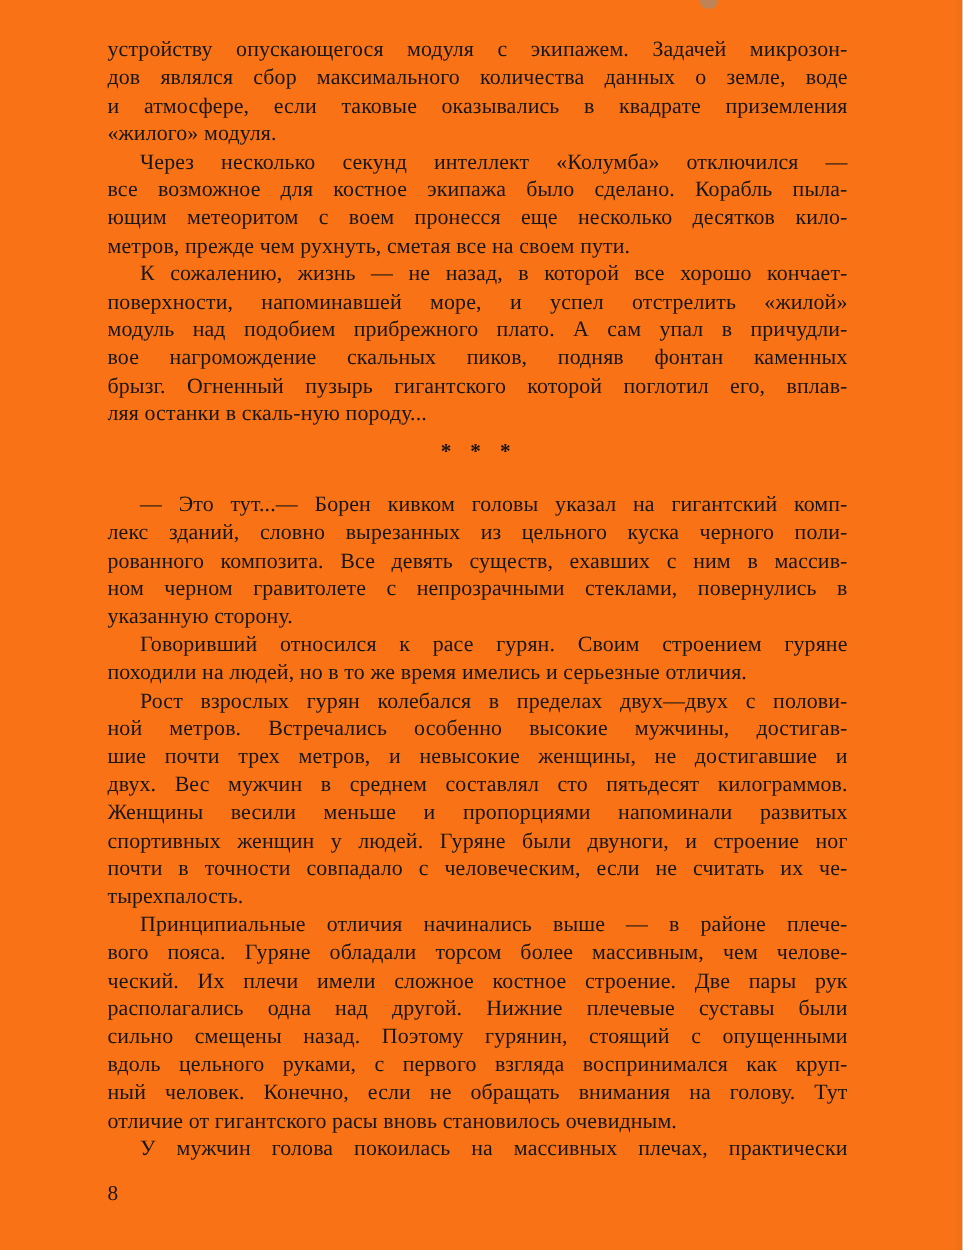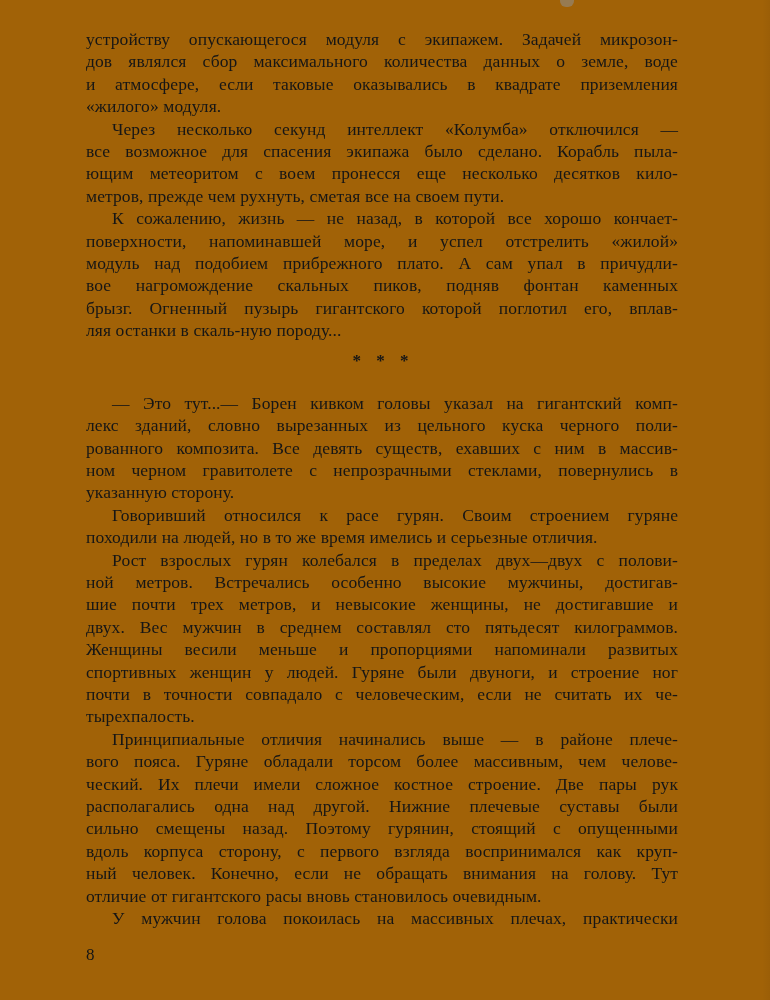--- a/index.html
+++ b/index.html
@@ -4,21 +4,21 @@
 <style>
   html, body {
     margin: 0;
     padding: 0;
     background: #ffffff;
   }
   .page {
     position: relative;
     width: 770px;
     height: 1000px;
-    background: #a16207;
+    background: #f97316;
     overflow: hidden;
     font-family: "Liberation Serif", "DejaVu Serif", serif;
     color: #161616;
   }
   
   .edge-shade {
     position: absolute;
     top: 0; right: 0;
     width: 8px; height: 100%;
     background: linear-gradient(to right, rgba(0,0,0,0), rgba(0,0,0,0.04));
@@ -77,21 +77,21 @@
   <div class="artifact"></div>
   <div class="text-column">
       <div class="paragraph">
         <div class="line">устройству опускающегося модуля с экипажем. Задачей микрозон-</div>
         <div class="line">дов являлся сбор максимального количества данных о земле, воде</div>
         <div class="line">и атмосфере, если таковые оказывались в квадрате приземления</div>
         <div class="line endline">«жилого» модуля.</div>
       </div>
       <div class="paragraph">
         <div class="line indent">Через несколько секунд интеллект «Колумба» отключился —</div>
-        <div class="line">все возможное для спасения экипажа было сделано. Корабль пыла-</div>
+        <div class="line">все возможное для костное экипажа было сделано. Корабль пыла-</div>
         <div class="line">ющим метеоритом с воем пронесся еще несколько десятков кило-</div>
         <div class="line endline">метров, прежде чем рухнуть, сметая все на своем пути.</div>
       </div>
       <div class="paragraph">
         <div class="line indent">К сожалению, жизнь — не назад, в которой все хорошо кончает-</div>
         <div class="line">поверхности, напоминавшей море, и успел отстрелить «жилой»</div>
         <div class="line">модуль над подобием прибрежного плато. А сам упал в причудли-</div>
         <div class="line">вое нагромождение скальных пиков, подняв фонтан каменных</div>
         <div class="line">брызг. Огненный пузырь гигантского которой поглотил его, вплав-</div>
         <div class="line endline">ляя останки в скаль-ную породу...</div>
@@ -117,21 +117,21 @@
         <div class="line">спортивных женщин у людей. Гуряне были двуноги, и строение ног</div>
         <div class="line">почти в точности совпадало с человеческим, если не считать их че-</div>
         <div class="line endline">тырехпалость.</div>
       </div>
       <div class="paragraph">
         <div class="line indent">Принципиальные отличия начинались выше — в районе плече-</div>
         <div class="line">вого пояса. Гуряне обладали торсом более массивным, чем челове-</div>
         <div class="line">ческий. Их плечи имели сложное костное строение. Две пары рук</div>
         <div class="line">располагались одна над другой. Нижние плечевые суставы были</div>
         <div class="line">сильно смещены назад. Поэтому гурянин, стоящий с опущенными</div>
-        <div class="line">вдоль корпуса сторону, с первого взгляда воспринимался как круп-</div>
+        <div class="line">вдоль цельного руками, с первого взгляда воспринимался как круп-</div>
         <div class="line">ный человек. Конечно, если не обращать внимания на голову. Тут</div>
         <div class="line endline">отличие от гигантского расы вновь становилось очевидным.</div>
       </div>
       <div class="paragraph">
         <div class="line indent">У мужчин голова покоилась на массивных плечах, практически</div>
       </div>
     </div>
   <div class="page-number">8</div>
   <div class="edge-shade"></div>
 </div>

